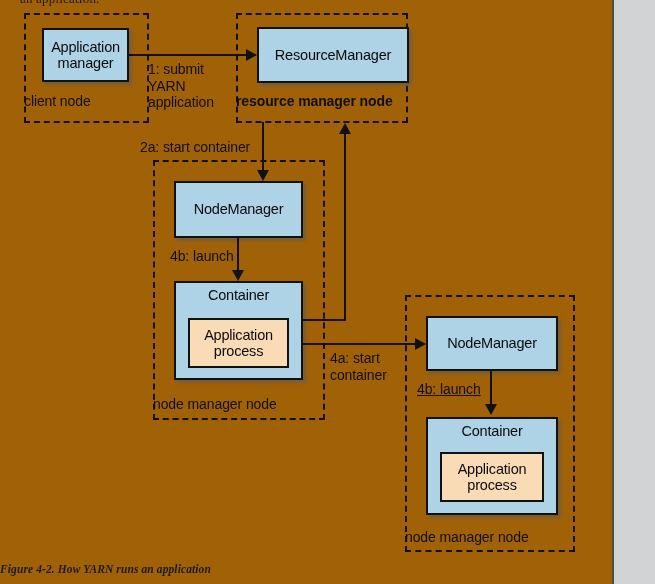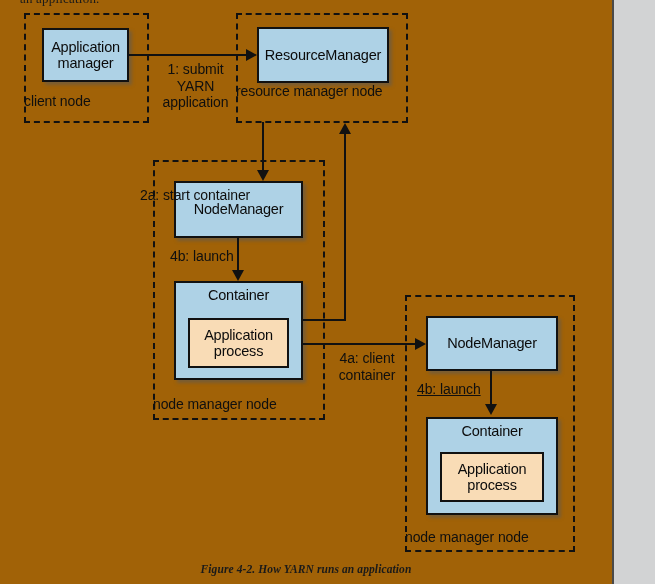--- a/index.html
+++ b/index.html
@@ -126,34 +126,33 @@
   .arrow.up {
     border-left: 6px solid transparent;
     border-right: 6px solid transparent;
     border-bottom: 11px solid #111111;
   }
 
   .edge-label {
     position: absolute;
     font-size: 14px;
     color: #0f0f0f;
-    text-align: center;
     line-height: 1.18;
     white-space: nowrap;
     letter-spacing: -.1px;
   }
   .edge-label.left-al { text-align: left; }
 
   
   #caption {
     position: absolute;
     left: 0;
     top: 563px;
     width: 612px;
-    text-align: center;
+    text-align: left;
     font-family: "Liberation Serif", serif;
     font-style: italic;
     font-weight: bold;
     font-size: 11.5px;
     color: #1a1a1a;
     letter-spacing: .1px;
   }
 </style>
 </head>
 <body>
@@ -165,24 +164,24 @@
   <div class="node-box" style="left:24px; top:13px; width:125px; height:110px;"></div>
   <div class="comp" style="left:42px; top:28px; width:87px; height:54px;">
     <span>
       <span>Application</span><br>
       <span>manager</span>
     </span>
   </div>
   <div class="node-label" style="left:24px; top:93px; width:125px;">client node</div>
 
   <div class="node-box" style="left:236px; top:13px; width:172px; height:110px;"></div>
-  <div class="comp" style="left:257px; top:27px; width:132px; height:56px;">
+  <div class="comp" style="left:257px; top:27px; width:152px; height:56px;">
     <span>ResourceManager</span>
   </div>
-  <div class="node-label" style="left:236px; top:83px; width:172px;">resource manager node</div>
+  <div class="node-label" style="left:236px; top:93px; width:172px;font-weight:bold;">resource manager node</div>
 
   <div class="edge-h" style="left:129px; top:54px; width:117px;"></div>
   <div class="arrow right" style="left:246px; top:49px;"></div>
   <div class="edge-label" style="left:148px; top:61px; width:95px;">
     <span>1: submit</span><br>
     <span>YARN</span><br>
     <span>application</span>
   </div>
 
   <div class="node-box" style="left:153px; top:160px; width:172px; height:260px;"></div>
@@ -198,34 +197,34 @@
     <span>
       <span>Application</span><br>
       <span>process</span>
     </span>
   </div>
 
   <div class="node-label" style="left:153px; top:396px; width:172px;">node manager node</div>
 
   <div class="edge-v" style="left:262px; top:122px; width:2px; height:50px;"></div>
   <div class="arrow down" style="left:257px; top:170px;"></div>
-  <div class="edge-label left-al" style="left:140px; top:139px;margin-top:48px;">2a: start container</div>
+  <div class="edge-label left-al" style="left:140px; top:139px;">2a: start container</div>
 
   <div class="edge-v" style="left:237px; top:238px; width:2px; height:34px;"></div>
   <div class="arrow down" style="left:232px; top:270px;"></div>
   <div class="edge-label left-al" style="left:170px; top:248px;">4b: launch</div>
 
   <div class="edge-h" style="left:303px; top:319px; width:43px;"></div>
   <div class="edge-v" style="left:344px; top:134px; height:187px;"></div>
   <div class="arrow up" style="left:339px; top:123px;"></div>
 
   <div class="edge-h" style="left:303px; top:343px; width:113px;"></div>
   <div class="arrow right" style="left:415px; top:338px;"></div>
   <div class="edge-label" style="left:330px; top:350px; width:74px;">
-    <span>4a: client</span><br>
+    <span>4a: start</span><br>
     <span>container</span>
   </div>
 
   <div class="node-box" style="left:405px; top:295px; width:170px; height:257px;"></div>
 
   <div class="comp" style="left:426px; top:316px; width:132px; height:55px;">
     <span>NodeManager</span>
   </div>
 
   <div class="comp container-box" style="left:426px; top:417px; width:132px; height:98px;">

